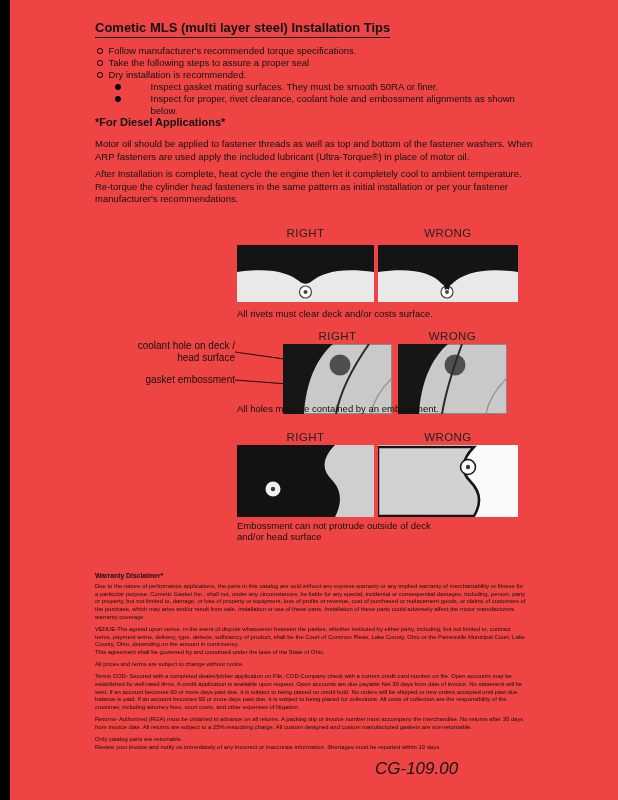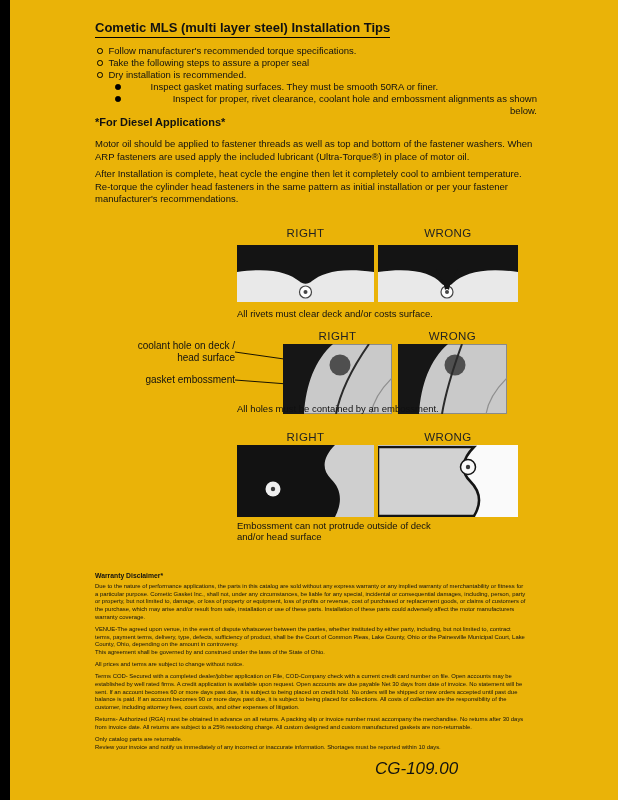--- a/index.html
+++ b/index.html
@@ -1,23 +1,23 @@
 <!DOCTYPE html>
 <html><head>
 <meta charset="utf-8">
 <style>
   html,body{margin:0;padding:0;background:#ffffff;}
-  .page{position:relative;width:618px;height:800px;background:#eab308;overflow:hidden;
+  .page{position:relative;width:618px;height:800px;background:#ef4444;overflow:hidden;
         font-family:"Liberation Sans",sans-serif;color:#111;}
   .abs{position:absolute;}
   .spine{position:absolute;left:0;top:0;width:10px;height:800px;background:#000;}
   .title{position:absolute;left:95px;top:20px;margin:0;font-size:13px;font-weight:bold;}
   .title .u{border-bottom:1.5px solid #000;padding-bottom:2px;display:inline-block;}
   .bullets{position:absolute;left:97px;top:45px;width:440px;}
-  .b{display:flex;align-items:flex-start;line-height:11.5px;font-size:9.5px;margin-bottom:0.5px;text-align:right;}
+  .b{display:flex;align-items:flex-start;line-height:11.5px;font-size:9.5px;margin-bottom:0.5px;}
   .dot{flex:none;width:3.5px;height:3.5px;border:1px solid #000;border-radius:50%;margin:3px 6px 0 0;}
   .l2{margin-left:18px;gap:24px;}
   .l2 .dot{background:#000;}
   .diesel-h{position:absolute;left:95px;top:116px;margin:0;font-size:11px;font-weight:bold;text-align:right;}
   .para{position:absolute;margin:0;font-size:9.5px;line-height:1.32;}
   .p1{left:95px;top:138px;width:442px;}
   .p2{left:95px;top:168px;width:436px;}
   .p3{left:95px;top:209px;width:450px;}
   .hdr{position:absolute;font-size:11.5px;letter-spacing:.4px;text-align:center;color:#222;}
   .cap{position:absolute;font-size:9.5px;line-height:1.15;color:#111;}

